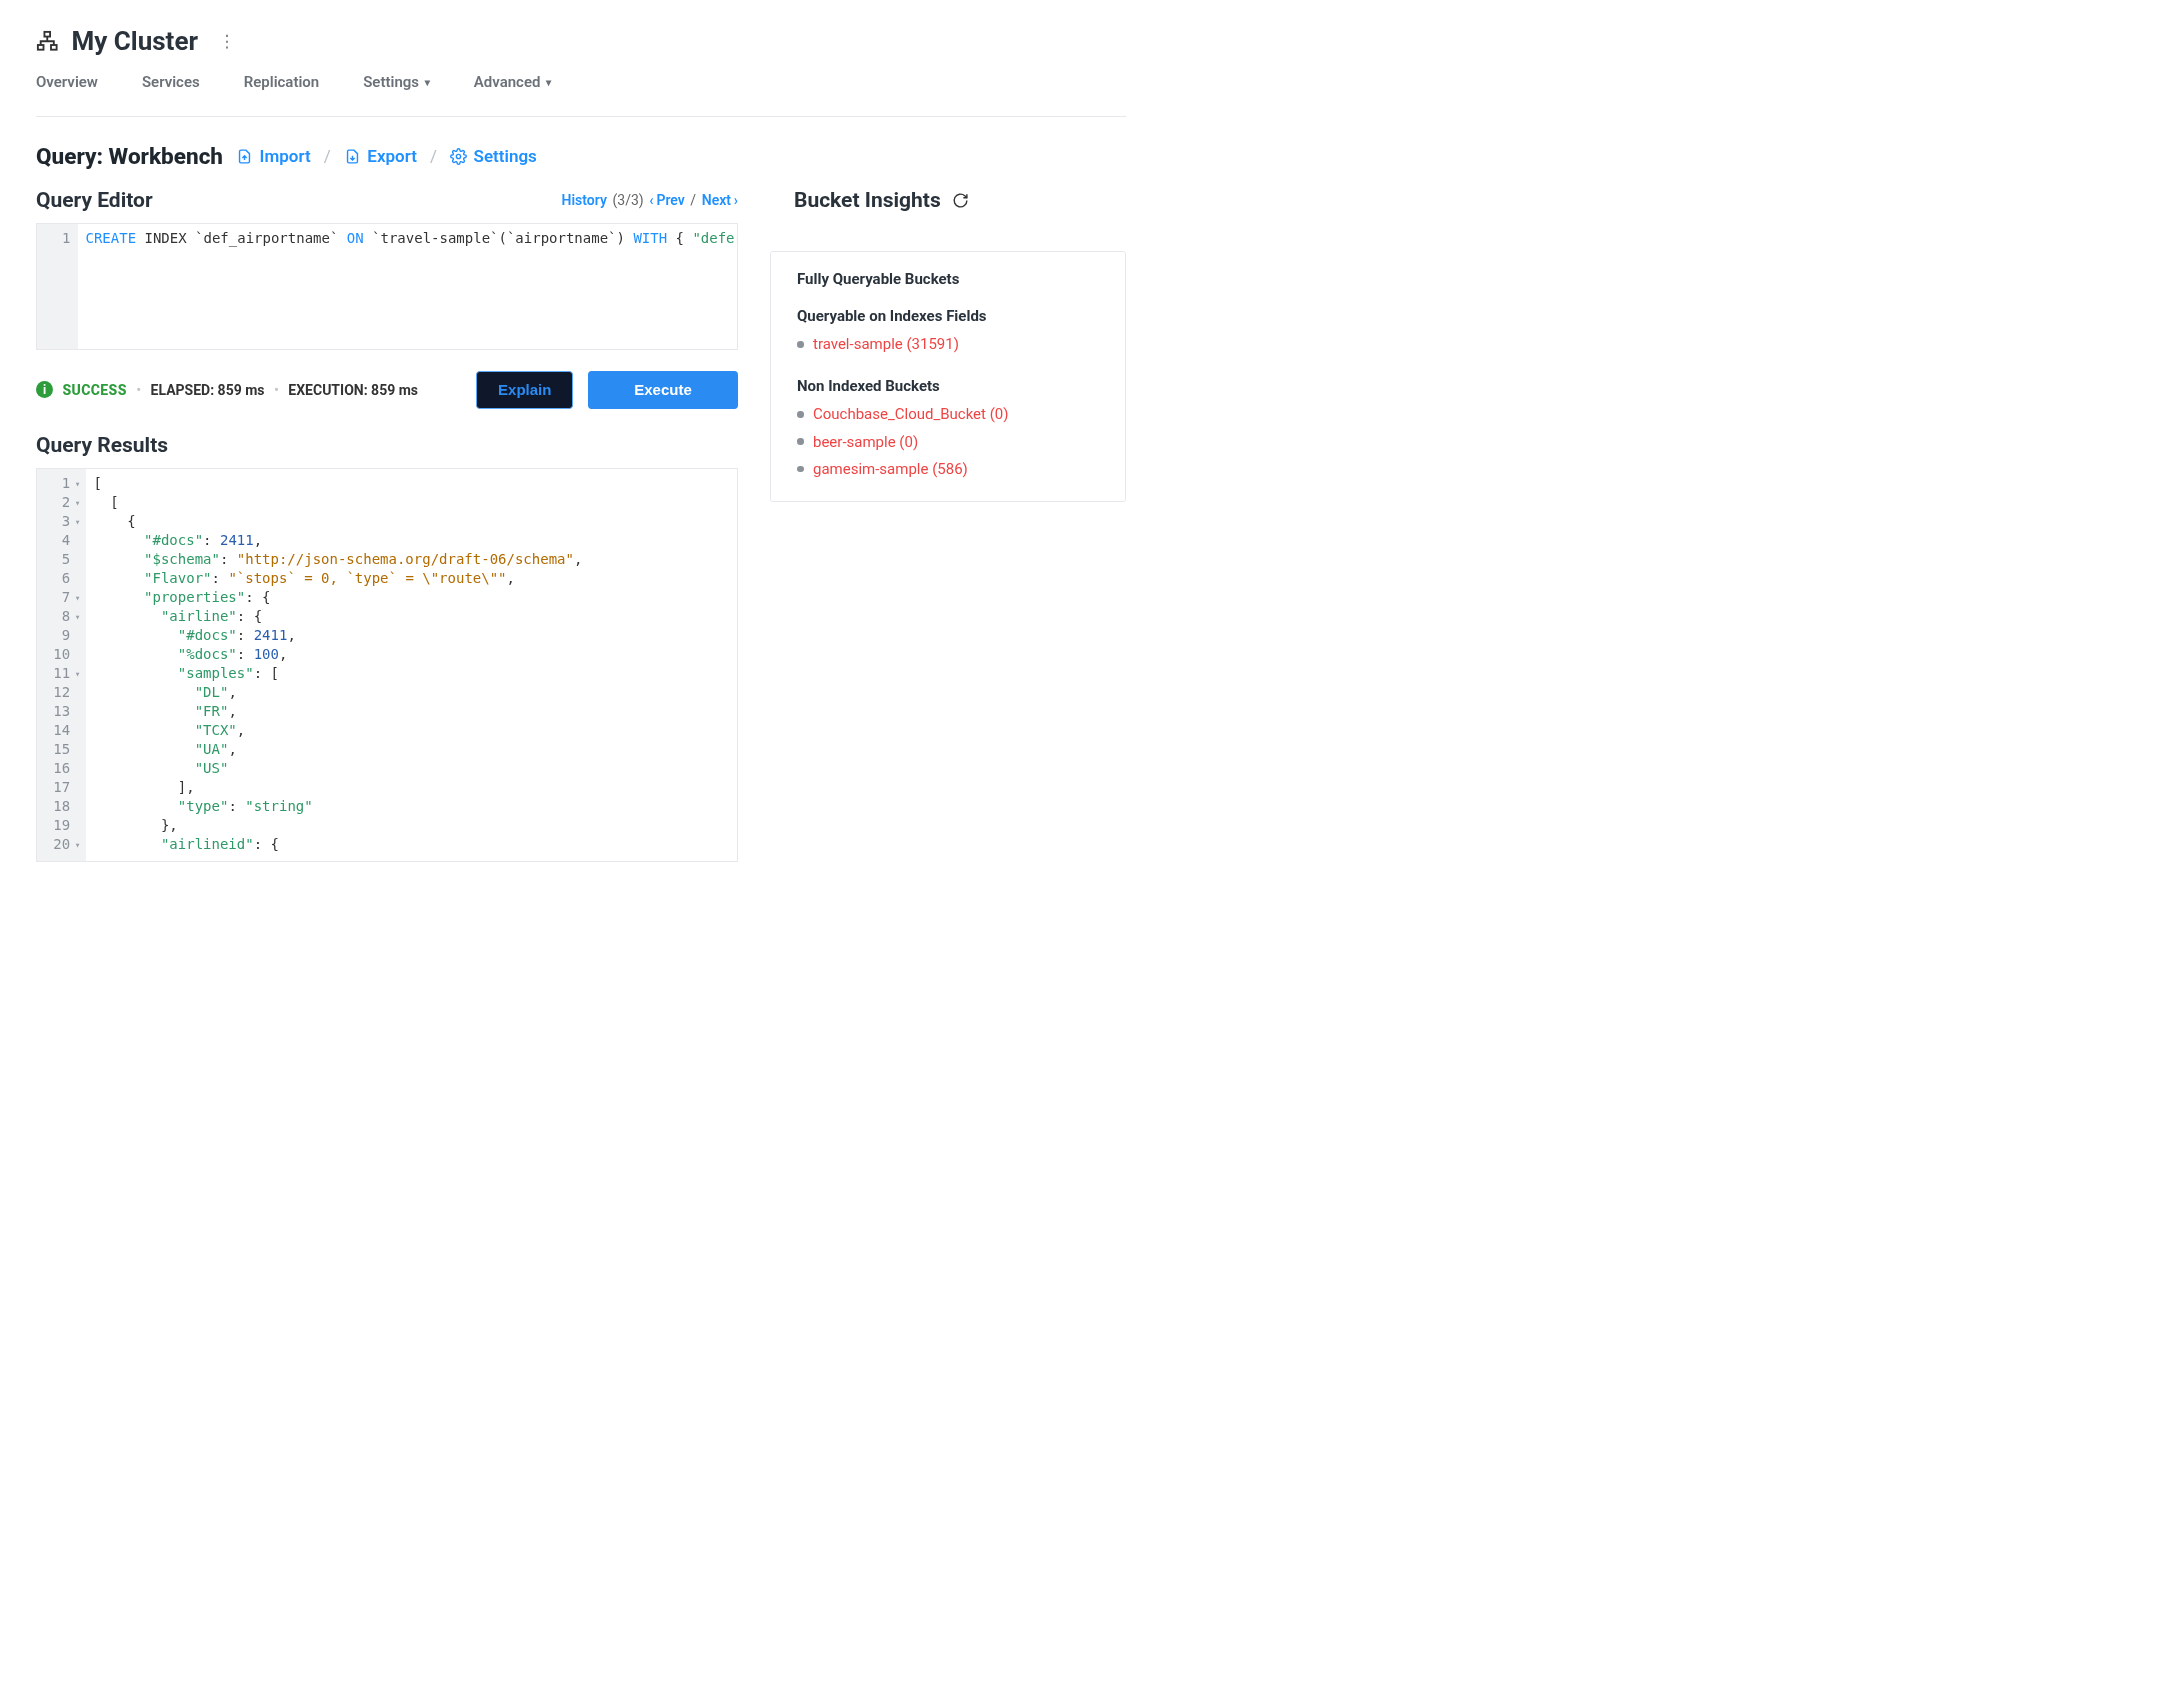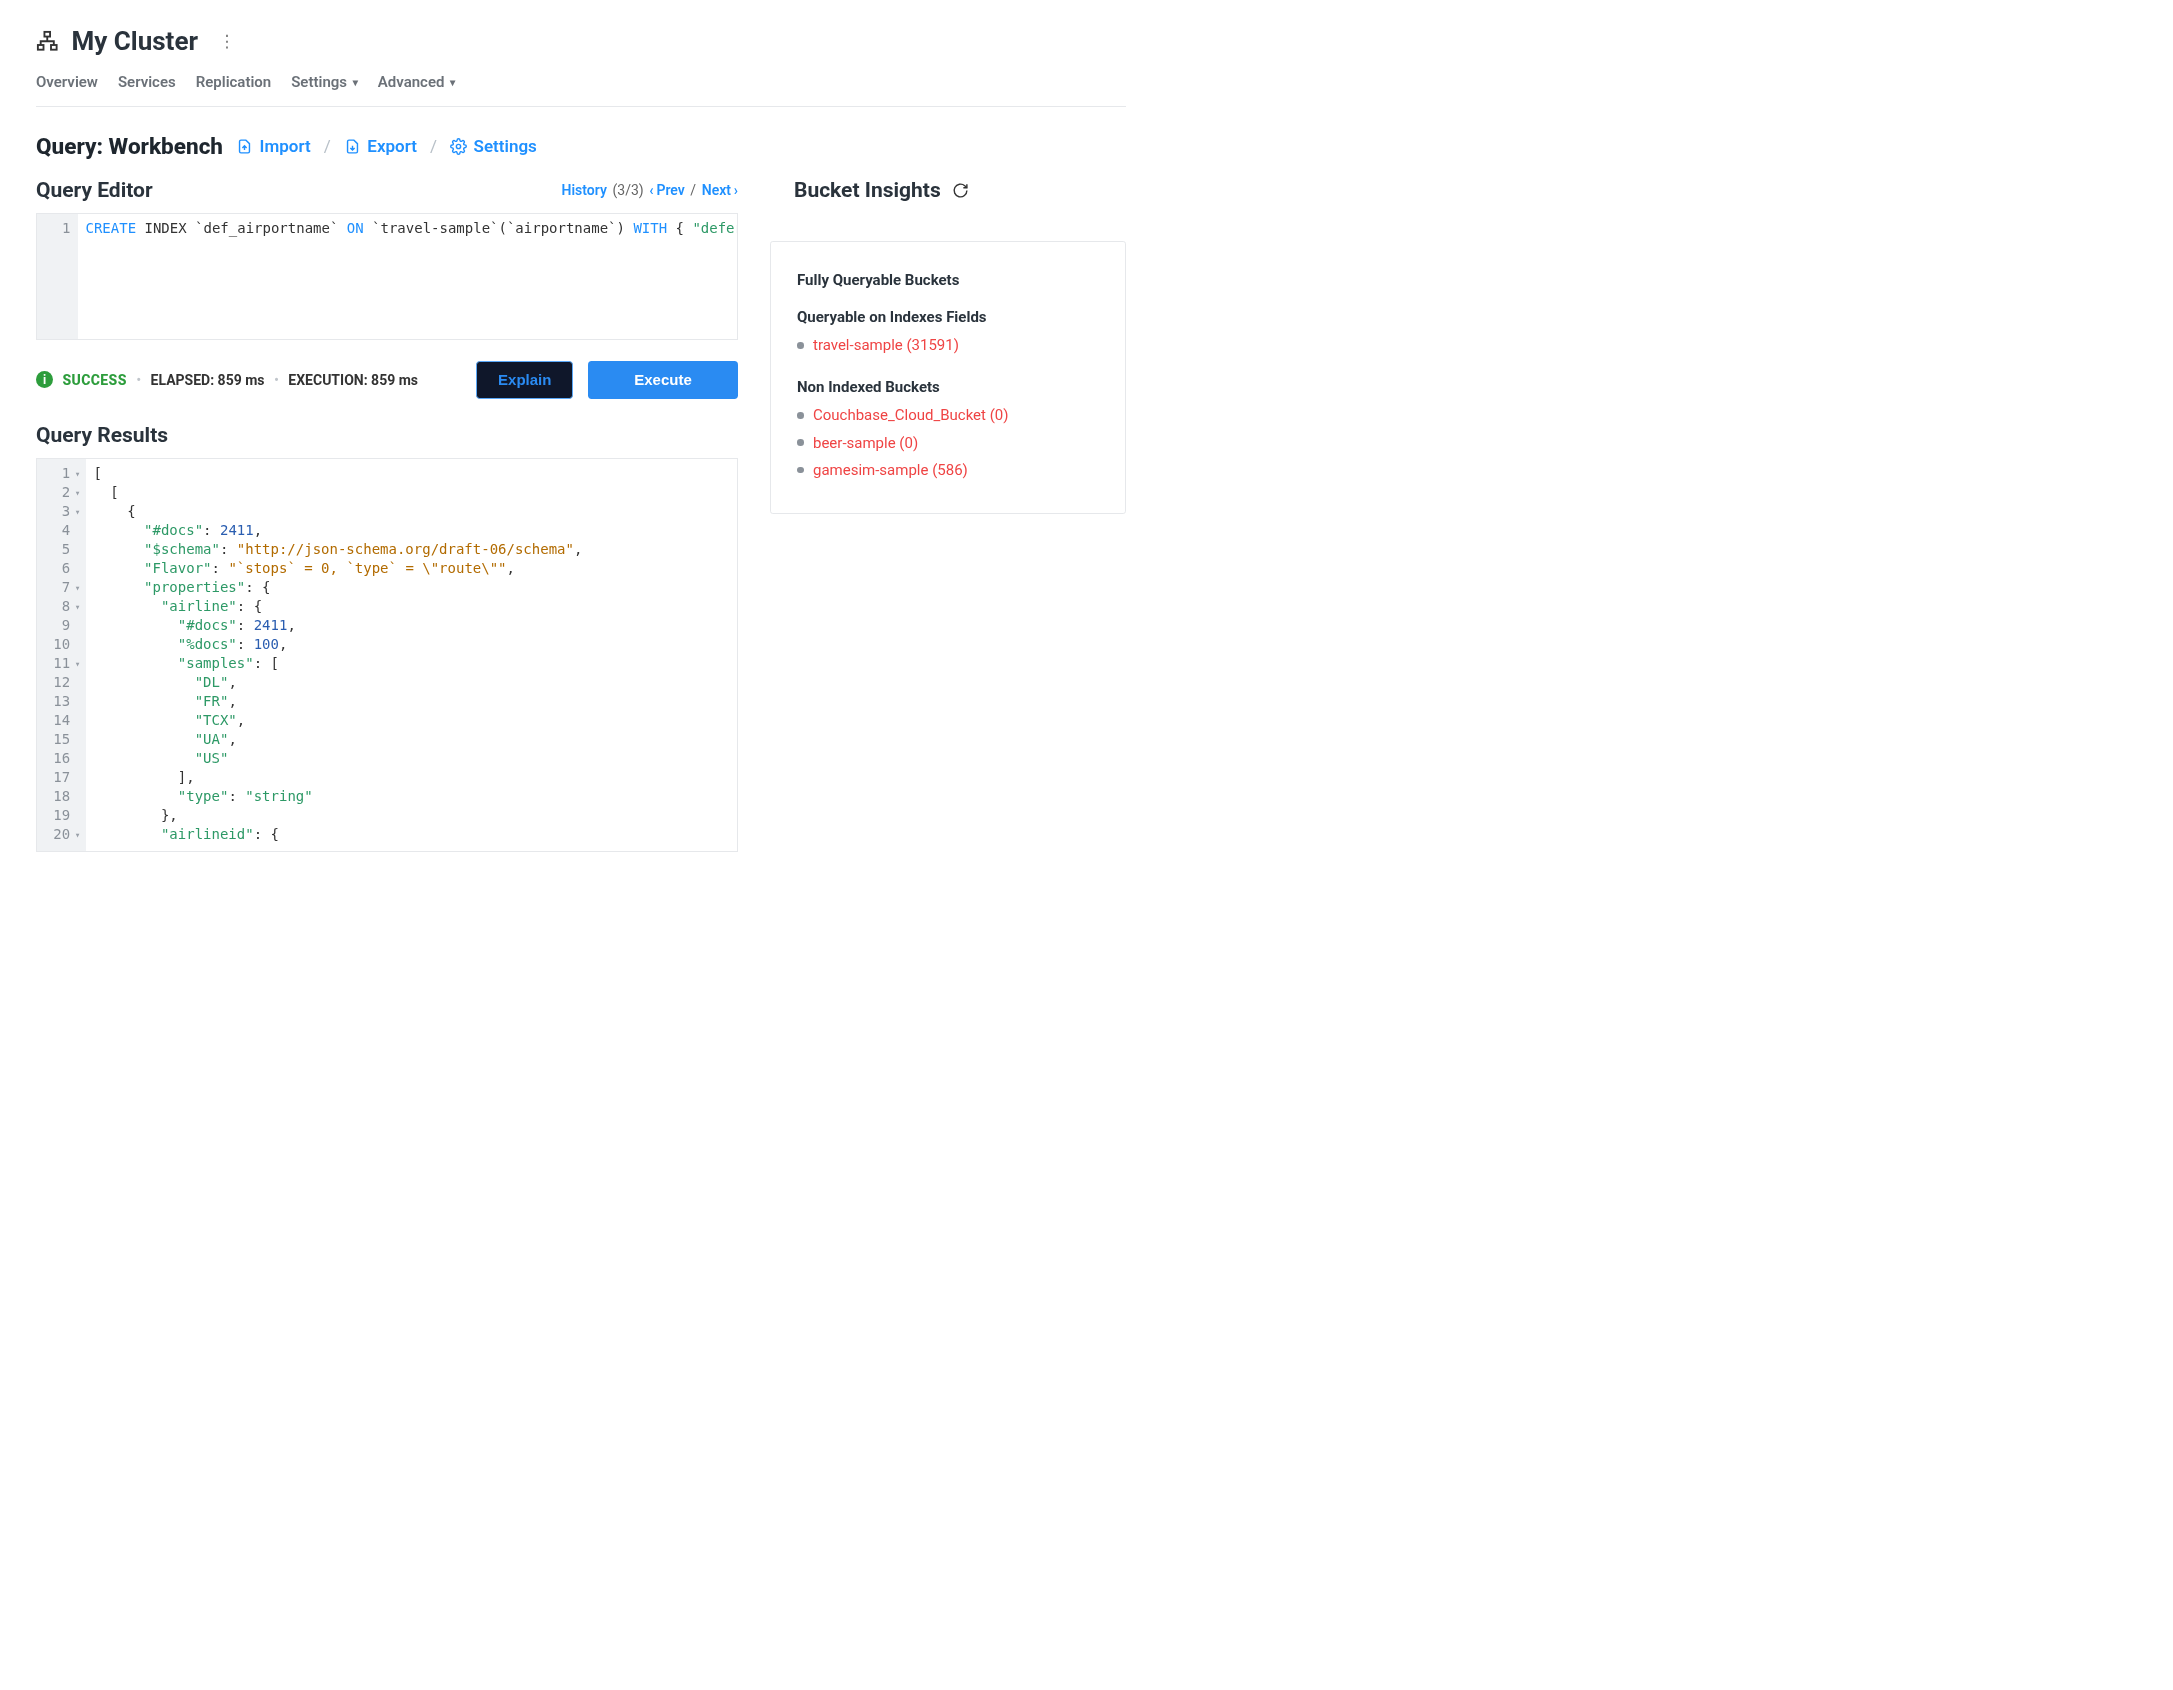--- a/index.html
+++ b/index.html
@@ -7,21 +7,21 @@
   font-family: -apple-system, BlinkMacSystemFont, "Segoe UI", Roboto, Helvetica, Arial, sans-serif;
   background: #fff;
   color: #333;
   padding: 26px 36px;
   max-width: 1162px;
 }
 .header-row { display: flex; align-items: center; gap: 13px; margin-bottom: 17px; }
 .cluster-icon svg { display: block; }
 .cluster-title { font-size: 26px; font-weight: 700; color: #2a333c; }
 .kebab { color: #777; font-size: 17px; padding: 3.7px 7.5px; cursor: pointer; }
-.tabs { display: flex; gap: 20px; border-bottom: 0.9px solid #e6e8eb; padding-bottom: 15px; margin-bottom: 26px; text-align: right; }
+.tabs { display: flex; gap: 44px; border-bottom: 0.9px solid #e6e8eb; padding-bottom: 25px; margin-bottom: 26px; text-align: right; }
 .tab { color: #6b7178; font-size: 15px; font-weight: 600; cursor: pointer; display: flex; align-items: center; gap: 5.6px; }
 .chev { font-size: 10.3px; }
 .page-title-row { display: flex; align-items: center; gap: 13px; margin-bottom: 19px; }
 .page-title { font-size: 22.5px; font-weight: 800; color: #1e262e; }
 .action-link { display: inline-flex; align-items: center; gap: 6.6px; color: #1f90ff; font-size: 17px; font-weight: 600; cursor: pointer; }
 .action-sep { color: #b8c0c8; font-size: 17px; }
 .icon18 svg { display: block; }
 .content-row { display: flex; gap: 32px; }
 .left-col { flex: 1 1 auto; min-width: 0; }
 .right-col { width: 356px; flex: 0 0 auto; }
@@ -49,21 +49,21 @@
 .results-box { border: 0.9px solid #e6e8eb; display: flex; height: 394px; overflow: hidden; margin-top: 11.2px; }
 .rgutter { width: 49px; background: #f0f2f4; text-align: right; padding: 5.6px 5.6px 5.6px 0; color: #8a9199; font-family: "SFMono-Regular", Menlo, Consolas, monospace; font-size: 14px; line-height: 19px; }
 .rgutter-row { display: flex; justify-content: flex-end; align-items: center; gap: 2.8px; }
 .fold { color: #9aa1a9; font-size: 9.4px; }
 .rcode { flex: 1; padding: 5.6px 7.5px; font-family: "SFMono-Regular", Menlo, Consolas, monospace; font-size: 14px; line-height: 19px; white-space: pre; overflow: hidden; }
 .j-key { color: #2d9966; }
 .j-str { color: #2d9966; }
 .j-str2 { color: #b26b00; }
 .j-num { color: #2a5db0; }
 .j-punct { color: #333; }
-.insights-panel { border: 0.9px solid #e6e8eb; border-radius: 2.8px; padding: 29px 26px; margin-top: 39px; }
+.insights-panel { border: 0.9px solid #e6e8eb; border-radius: 2.8px; padding: 18px 26px; margin-top: 39px; }
 .insights-head { display: flex; align-items: center; gap: 11.2px; margin-bottom: 0px; margin-left: 24px; }
 .panel-group-title { font-weight: 700; font-size: 15px; color: #2a333c; margin-top: 19px; margin-bottom: 5.6px; }
 .panel-group-title.first { margin-top: 0; }
 .bullet-item { display: flex; align-items: center; gap: 9.4px; color: #ef4444; font-size: 15px; padding: 4.7px 0; }
 .dot { width: 6.6px; height: 6.6px; border-radius: 50%; background: #8a9199; flex: 0 0 auto; }
 .refresh svg { display: block; }
 </style>
 </head>
 <body>
 

